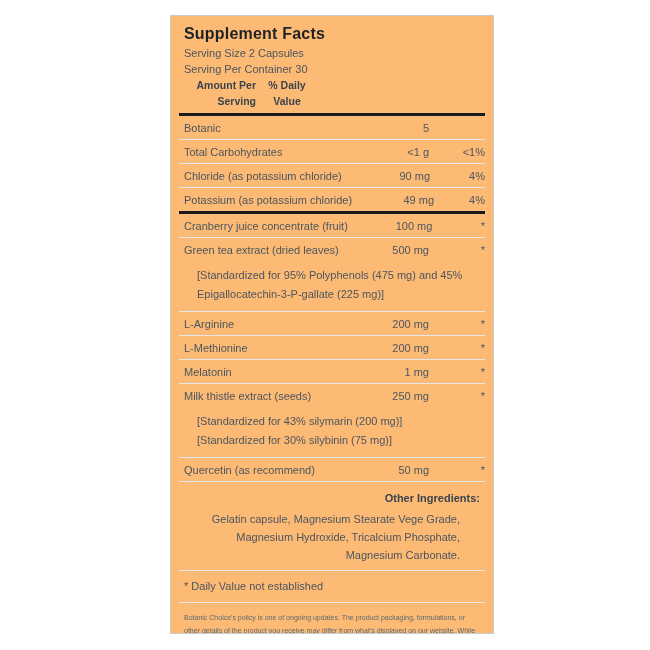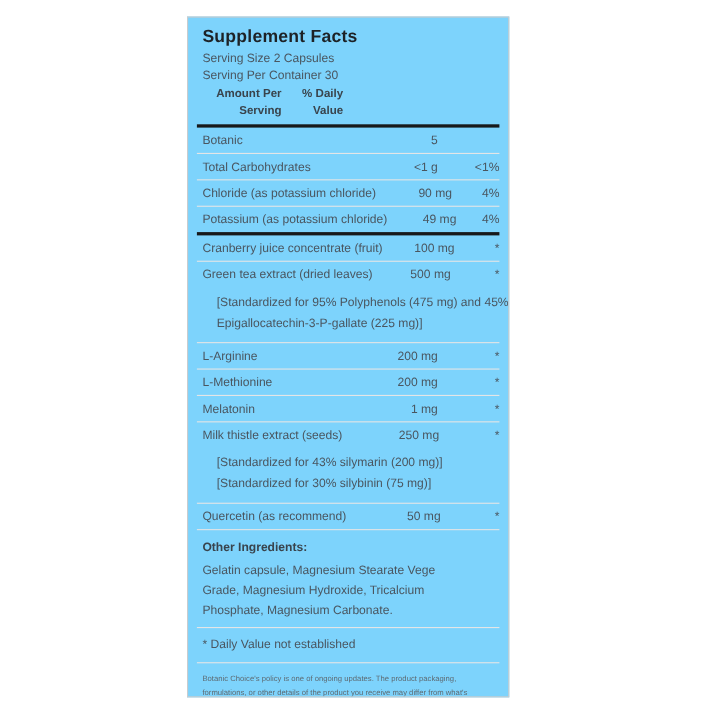--- a/index.html
+++ b/index.html
@@ -12,53 +12,53 @@
     --bar:#17191b;
     --border:#c9ccce;
   }
   *{box-sizing:border-box;}
   html,body{margin:0;padding:0;}
   body{
     width:650px;height:650px;position:relative;background:#ffffff;
     font-family:"Liberation Sans","DejaVu Sans",sans-serif;
   }
   .panel{
-    position:absolute;left:170px;top:15px;width:293px;height:619px;
-    border:1px solid var(--border);background:#7dd3fc;
+    position:absolute;left:170px;top:15px;width:324px;height:619px;
+    border:1px solid var(--border);background:#fdba74;
     padding:8px 8px 0 8px;overflow:hidden;
   }
   .title{
     font-size:16px;font-weight:bold;color:var(--title);
     padding-left:5px;line-height:19px;letter-spacing:.2px;
   }
   .hdr{display:flex;justify-content:space-between;margin-top:2px;padding-left:5px;flex-direction:column;}
   .hdr-left{font-size:11px;color:var(--text);line-height:16px;}
   .hdr-left div{white-space:nowrap;}
   .hdr-right{display:flex;}
   .col-head{
     font-size:10.5px;font-weight:bold;color:var(--bold-text);
     text-align:right;line-height:16px;
   }
   .col-head.amount{width:72px;}
-  .col-head.dv{width:50px;margin-left:6px;}
+  .col-head.dv{width:50px;margin-left:6px;text-align:center;}
   .bar-thick{height:3px;background:var(--bar);}
   .hdr-bar{margin-top:4px;}
   .frow{
     display:flex;align-items:center;height:23px;padding-left:5px;
     font-size:11px;color:var(--text);
   }
   .fname{flex:1;white-space:nowrap;}
   .famt{width:90px;text-align:right;white-space:nowrap;}
   .fdv{width:56px;text-align:right;white-space:nowrap;}
   .sep-thin{height:1px;background:var(--sep);}
   .fnote{
     padding:5px 0 7px 18px;font-size:11px;line-height:19px;color:var(--text);
   }
   .fnote div{white-space:nowrap;}
-  .other{padding:8px 5px 6px 5px;}
+  .other{padding:8px 5px 6px 5px;text-align:right;}
   .other-heading{font-size:11px;font-weight:bold;color:var(--bold-text);line-height:16px;}
   .other-text{font-size:11px;color:var(--text);line-height:18px;margin-top:4px;padding-right:20px;}
   .footnote{padding:10px 5px;font-size:11px;color:var(--text);line-height:11px;}
   .disclaimer{
     padding:8px 5px 0 5px;font-size:7px;line-height:13px;color:var(--fine);
   }
 </style>
 </head>
 <body>
 

